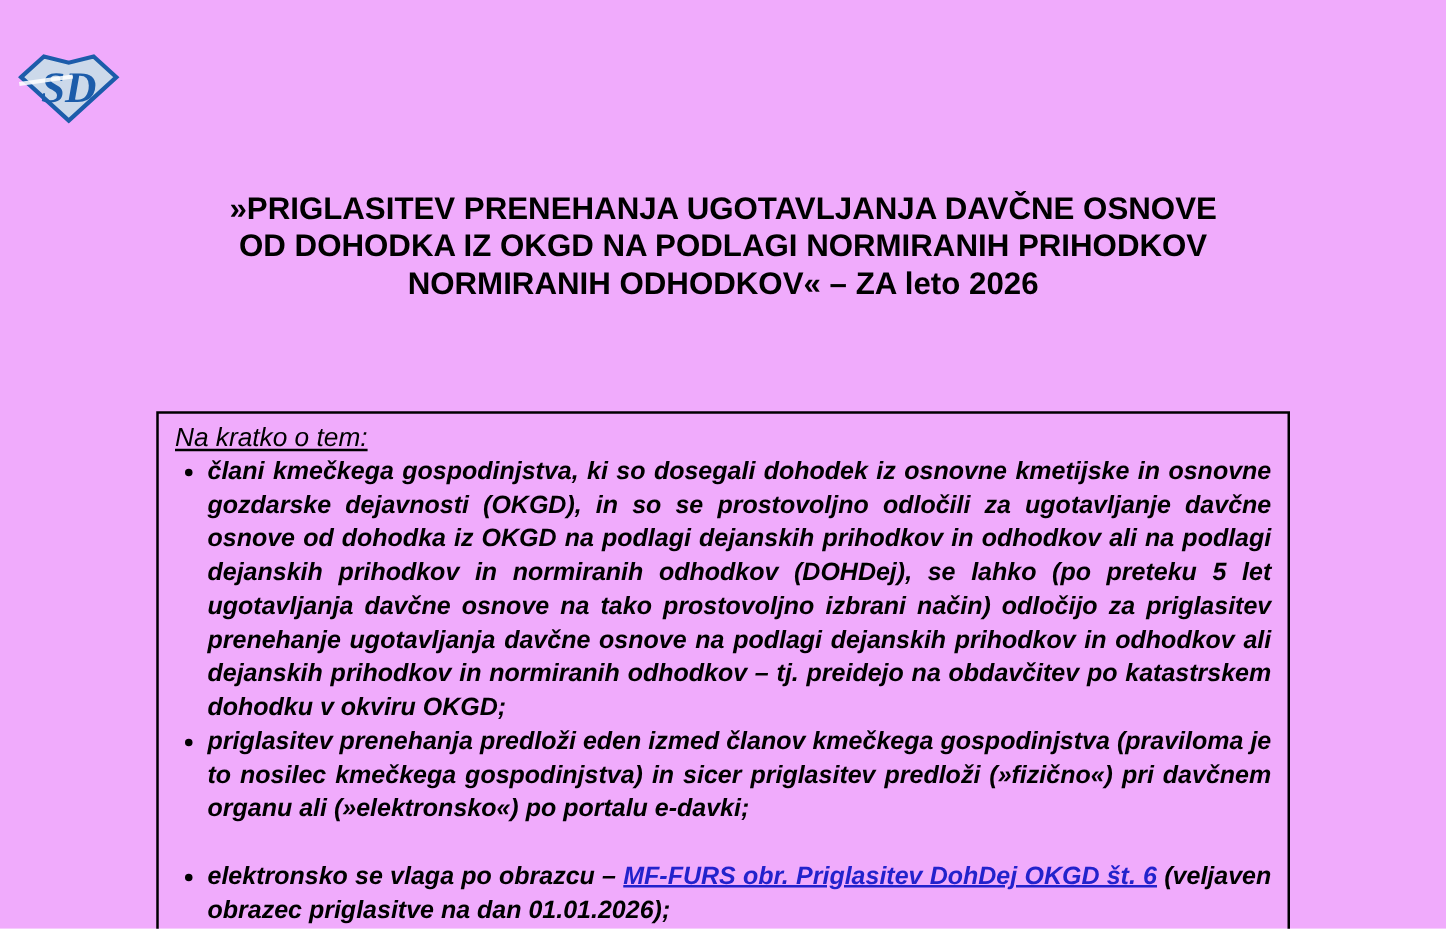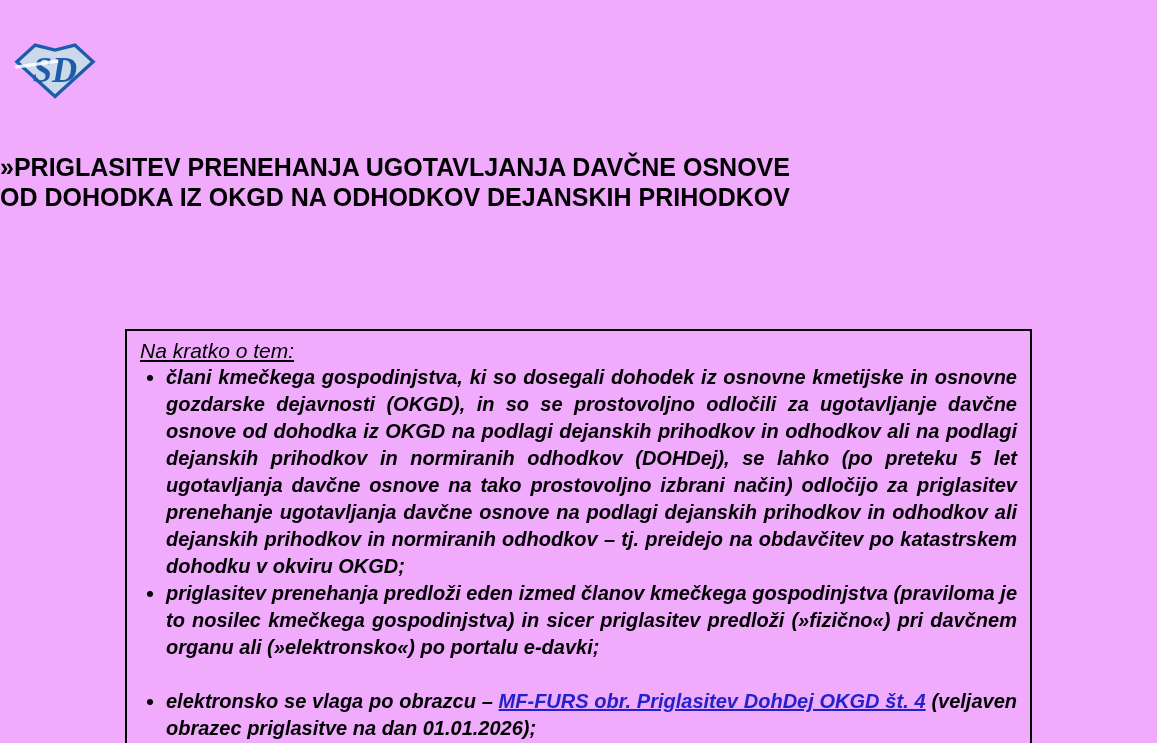--- a/index.html
+++ b/index.html
@@ -23,20 +23,21 @@
     left: 13px;
     top: 41px;
     width: 84px;
     height: 58px;
   }
   .title-block {
     position: absolute;
     left: 0;
     top: 152px;
     width: 1157px;
+    text-align: center;
   }
   .title-line {
     font-weight: bold;
     font-size: 25px;
     line-height: 30px;
     letter-spacing: 0px;
     white-space: nowrap;
   }
   .info-box {
     position: absolute;
@@ -84,25 +85,26 @@
   <div class="logo">
     <svg width="84" height="58" viewBox="0 0 100 70" xmlns="http://www.w3.org/2000/svg">
       <path d="M4 25 L26 5 L50 11 L74 5 L96 25 L50 67 Z" fill="#ccd9ea" stroke="#1c5caa" stroke-width="4" stroke-linejoin="miter"></path>
       <text x="50" y="49" text-anchor="middle" font-family="Liberation Serif, serif" font-style="italic" font-weight="bold" font-size="42" fill="#1c5caa">SD</text>
       <rect x="2" y="26" width="52" height="4" fill="#ffffff" opacity="0.85" transform="rotate(-8 28 28)"></rect>
     </svg>
   </div>
 
   <div class="title-block">
     <div class="title-line">»PRIGLASITEV PRENEHANJA UGOTAVLJANJA DAVČNE OSNOVE</div>
-    <div class="title-line">OD DOHODKA IZ OKGD NA ODHODKOV DEJANSKIH PRIHODKOV</div>
+    <div class="title-line">OD DOHODKA IZ OKGD NA PODLAGI NORMIRANIH PRIHODKOV</div>
+    <div class="title-line">NORMIRANIH ODHODKOV« – ZA leto 2026</div>
   </div>
 
   <div class="info-box">
     <div class="box-heading">Na kratko o tem:</div>
     <ul class="summary-list">
       <li>člani kmečkega gospodinjstva, ki so dosegali dohodek iz osnovne kmetijske in osnovne gozdarske dejavnosti (OKGD), in so se prostovoljno odločili za ugotavljanje davčne osnove od dohodka iz OKGD na podlagi dejanskih prihodkov in odhodkov ali na podlagi dejanskih prihodkov in normiranih odhodkov (DOHDej), se lahko (po preteku 5 let ugotavljanja davčne osnove na tako prostovoljno izbrani način) odločijo za priglasitev prenehanje ugotavljanja davčne osnove na podlagi dejanskih prihodkov in odhodkov ali dejanskih prihodkov in normiranih odhodkov – tj. preidejo na obdavčitev po katastrskem dohodku v okviru OKGD;</li>
       <li>priglasitev prenehanja predloži eden izmed članov kmečkega gospodinjstva (praviloma je to nosilec kmečkega gospodinjstva) in sicer priglasitev predloži (»fizično«) pri davčnem organu ali (»elektronsko«) po portalu e-davki;</li>
-      <li class="gap-before"><span>elektronsko se vlaga po obrazcu – </span><a class="form-link">MF-FURS obr. Priglasitev DohDej OKGD št. 4</a><span> (veljaven obrazec priglasitve na dan 01.01.2026);</span></li>
+      <li class="gap-before"><span>elektronsko se vlaga po obrazcu – </span><a class="form-link">MF-FURS obr. Priglasitev DohDej OKGD št. 6</a><span> (veljaven obrazec priglasitve na dan 01.01.2026);</span></li>
     </ul>
   </div>
 
 </div>
 
 </body></html>

